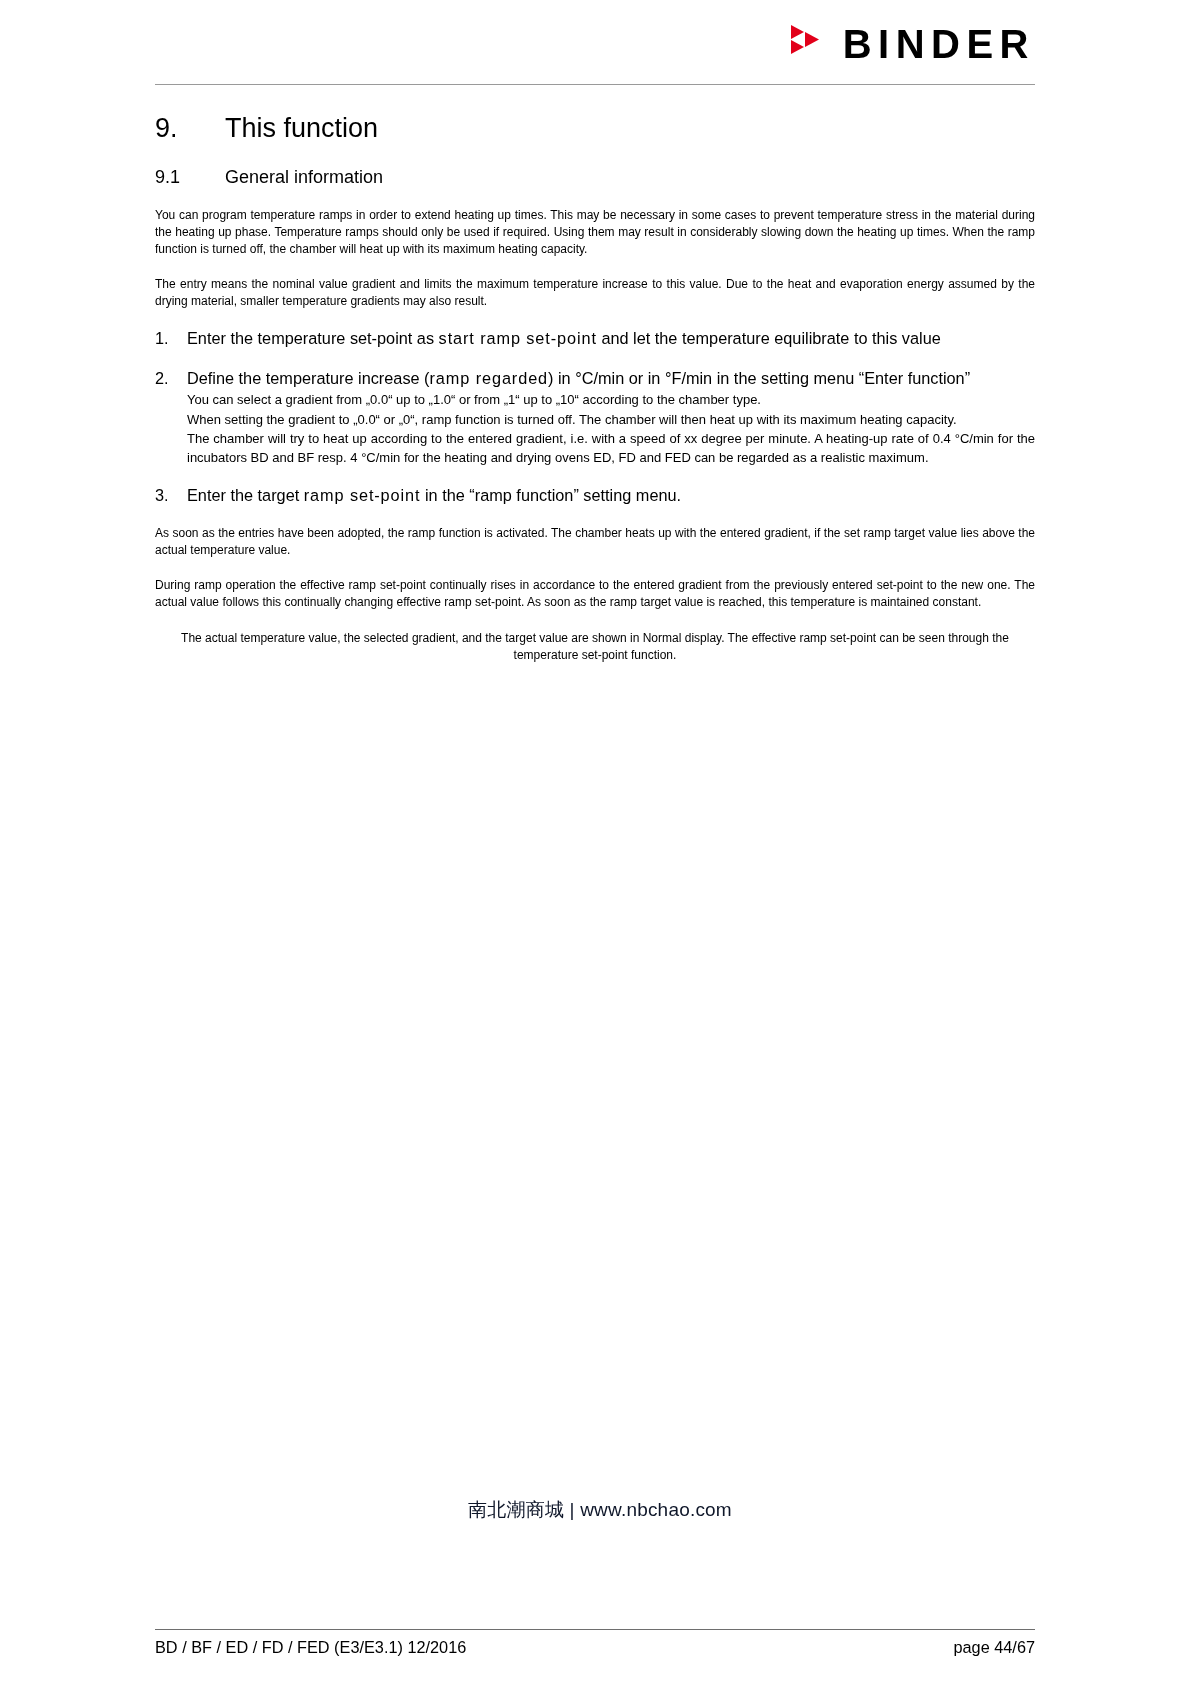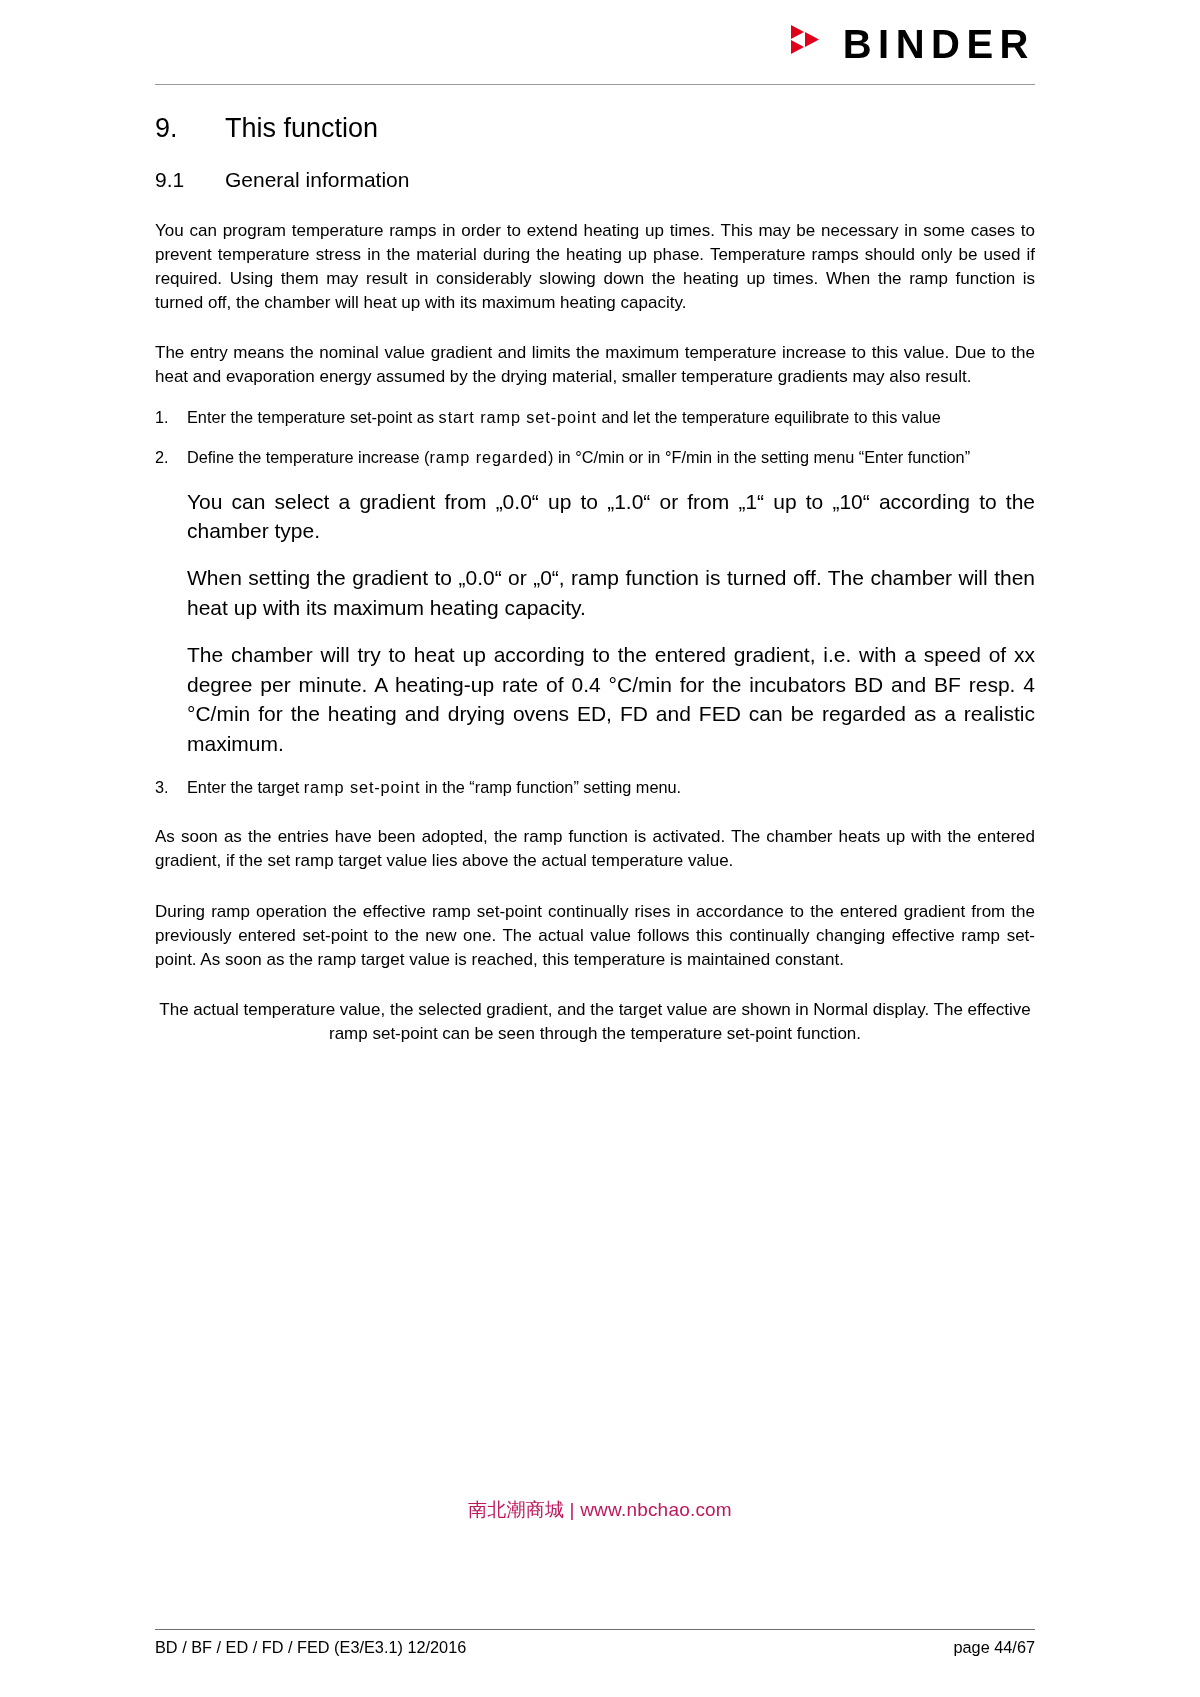--- a/index.html
+++ b/index.html
@@ -74,35 +74,35 @@
     font-size: 27px;
     font-weight: normal;
     margin: 0 0 0 0;
     padding: 0;
     line-height: 1.2;
     display: flex;
   }
   h1.sec .num { width: 70px; flex: 0 0 70px; }
 
   h2.subsec {
-    font-size: 21px;
+    font-size: 18px;
     font-weight: normal;
     margin: 23px 0 0 0;
     padding: 0;
     line-height: 1.2;
     display: flex;
     align-items: center;
   }
   h2.subsec .num { width: 70px; flex: 0 0 70px; }
 
   p.body {
-    font-size: 17px;
+    font-size: 12px;
     line-height: 1.42;
     text-align: justify;
-    margin: 26px 0 0 0;
+    margin: 18px 0 0 0;
     padding: 0;
     hyphens: none;
   }
 
   ol.steps {
     margin: 17px 0 0 0;
     padding: 0;
     list-style: none;
     counter-reset: stepn;
   }
@@ -116,39 +116,39 @@
   }
   ol.steps > li:first-child { margin-top: 0; }
   ol.steps > li > .marker {
     position: absolute;
     left: 0;
     top: 0;
     width: 26px;
     text-align: left;
   }
   .substep {
-    font-size: 21px;
+    font-size: 13px;
     line-height: 1.42;
     text-align: justify;
-    margin-top: 17px;
+    margin-top: 1px;
     padding-left: 32px;
   }
 
   .sp { letter-spacing: 0.9px; }
 
   
   .watermark {
     position: absolute;
     left: 0;
     right: 0;
     top: 1497px;
     text-align: center;
     font-size: 19px;
     font-family: "Liberation Sans", sans-serif;
-    color: #be185d;
+    color: #0f172a;
     letter-spacing: 0.2px;
   }
 
   
   .footer-rule {
     position: absolute;
     left: 155px;
     top: 1629px;
     width: 880px;
     height: 0;

